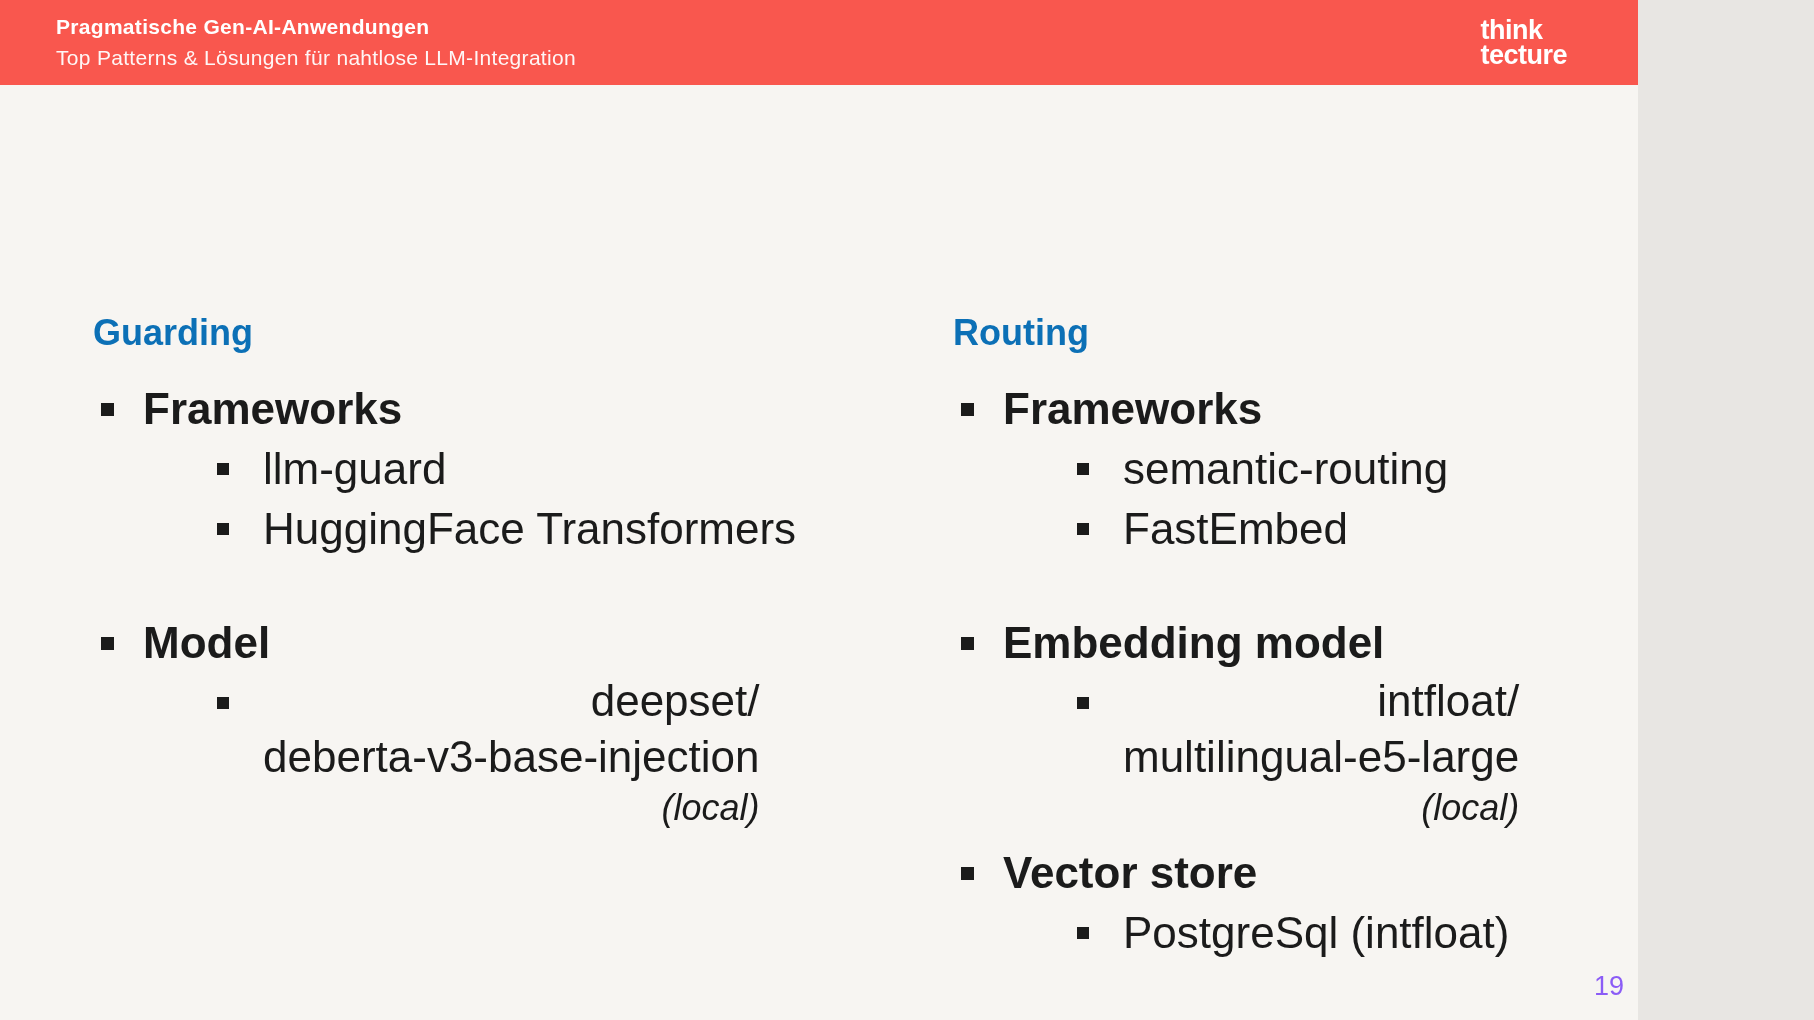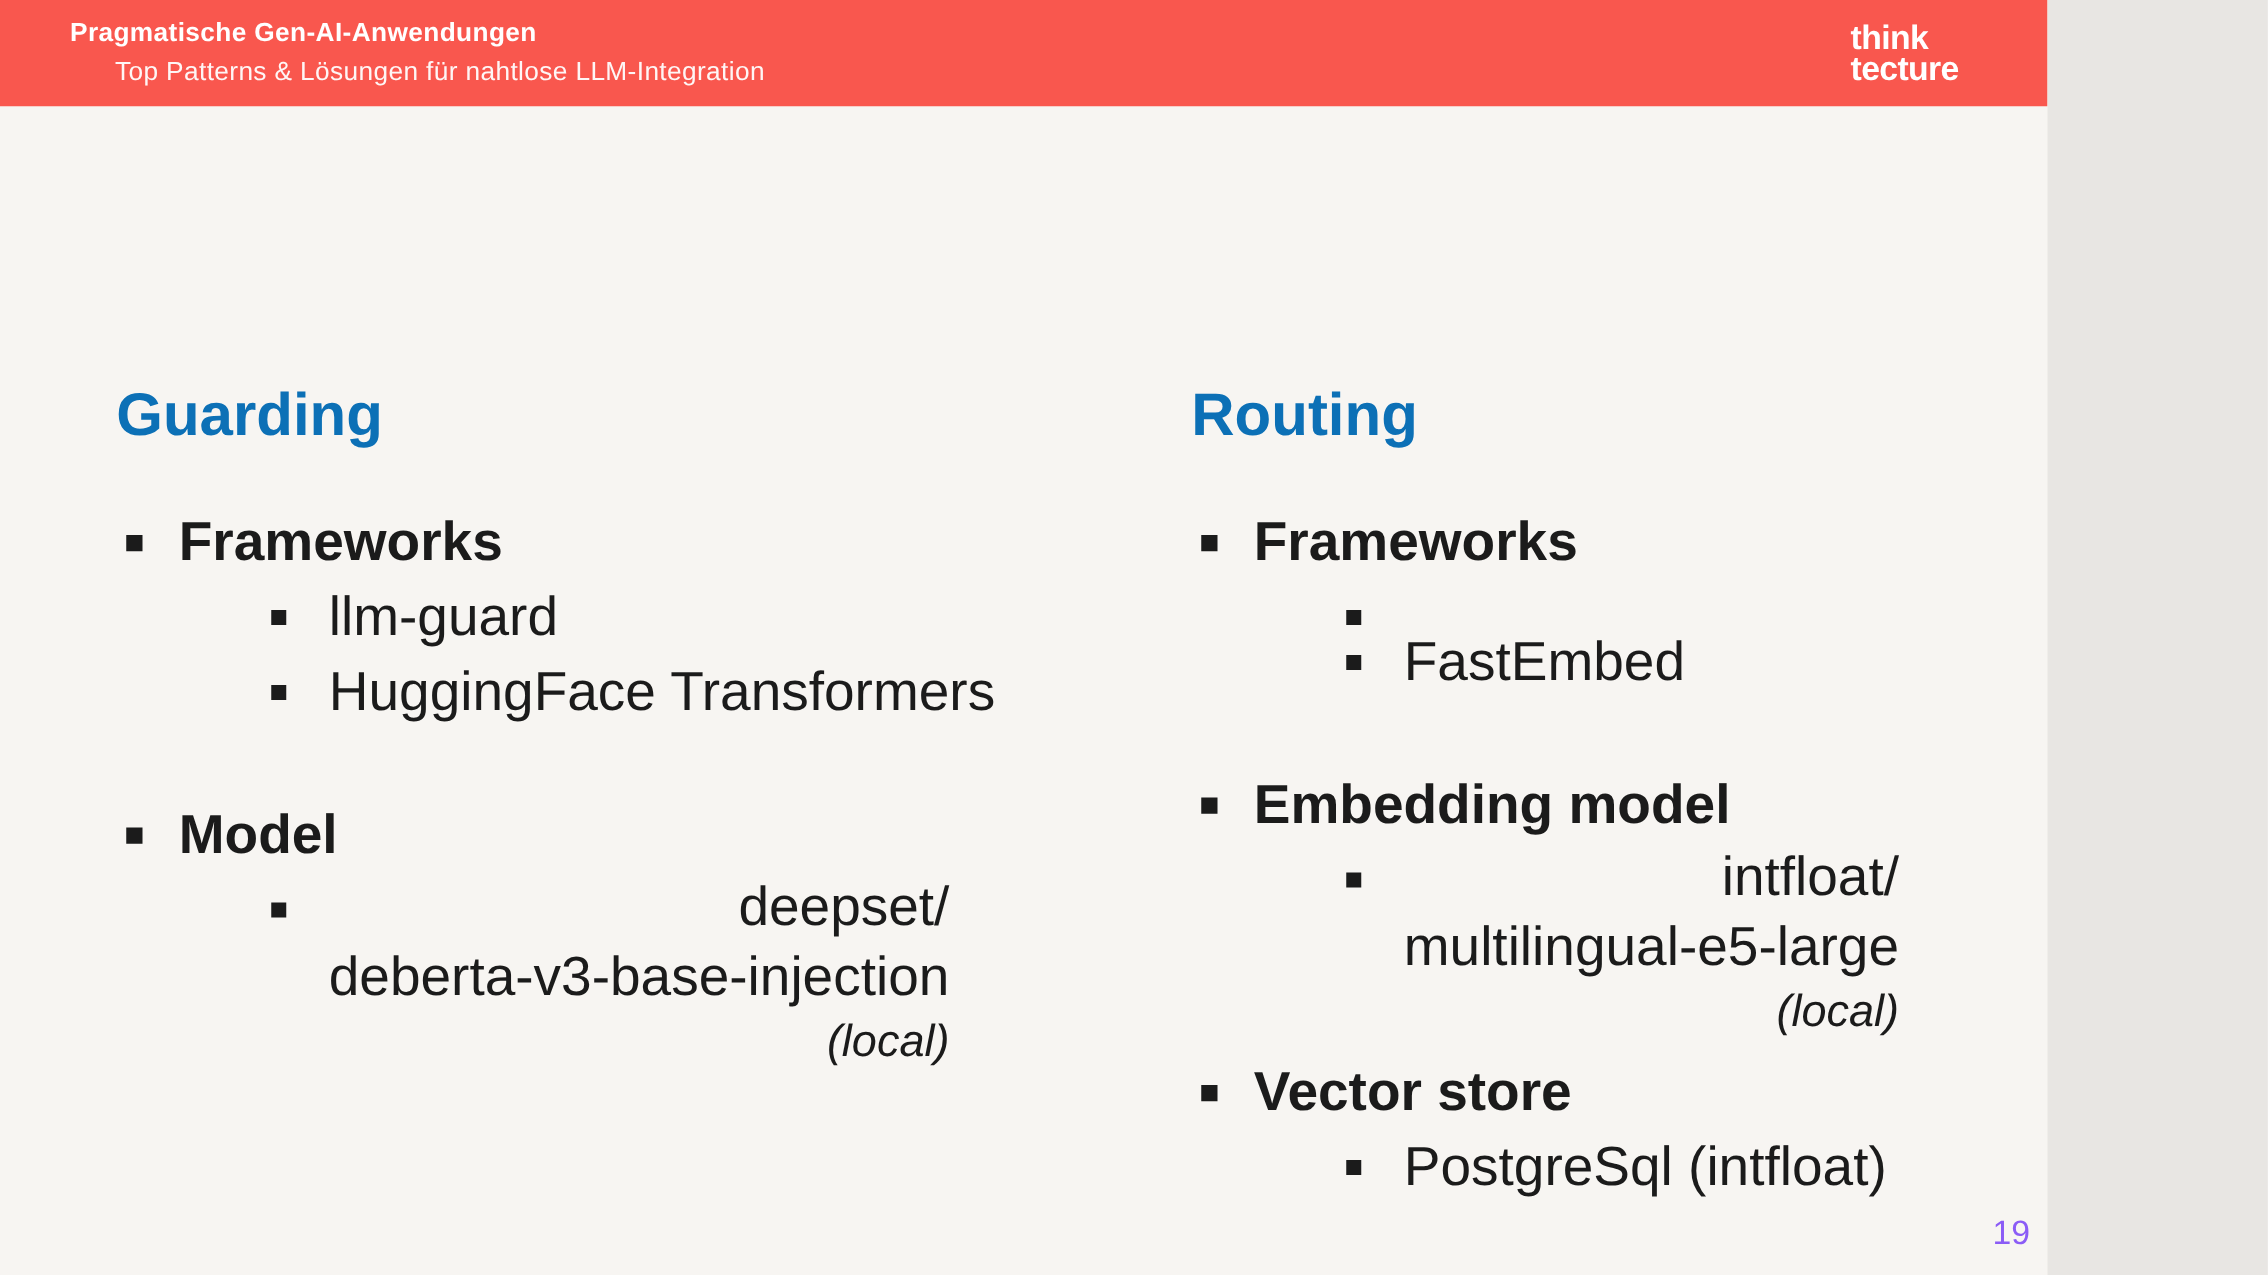--- a/index.html
+++ b/index.html
@@ -32,21 +32,20 @@
     font-size: 21px;
     font-weight: 700;
     letter-spacing: 0.3px;
   }
   .topbar-subtitle {
     color: #FFFFFF;
     opacity: 0.95;
     font-size: 21px;
     font-weight: 400;
     letter-spacing: 0.3px;
-    margin-left: 36px;
   }
   .logo {
     color: #FFFFFF;
     font-size: 27px;
     font-weight: 700;
     line-height: 25px;
     letter-spacing: -0.5px;
     text-align: left;
   }
 
@@ -62,25 +61,25 @@
   }
   .t-black { color: #1B1B1B; }
   .t-blue  { color: #0C70B6; }
 
   
   .col { position: absolute; top: 303px; }
   .col-left  { left: 93px;  width: 800px; }
   .col-right { left: 953px; width: 820px; }
 
   .col-heading {
-    font-size: 48px;
+    font-size: 36px;
     font-weight: 800;
     color: #0C70B6;
     line-height: 60px;
-    margin-bottom: 41px;
+    margin-bottom: 16px;
   }
 
   .group + .group { margin-top: 54px; text-align: right; }
   .group.tight { margin-top: 12px; }
 
   .row { display: flex; align-items: flex-start; font-size: 44px; line-height: 60px; }
   .row.l1 { padding-left: 8px; }
   .row.l2 { padding-left: 124px; }
 
   .bullet {
@@ -161,20 +160,21 @@
   <section class="col col-right">
     <h2 class="col-heading">Routing</h2>
 
     <div class="group">
       <div class="row l1">
         <span class="bullet"></span>
         <span class="label">Frameworks</span>
       </div>
       <div class="row l2">
         <span class="bullet"></span>
+        <span class="item">semantic-routing</span>
       </div>
       <div class="row l2">
         <span class="bullet"></span>
         <span class="item">FastEmbed</span>
       </div>
     </div>
 
     <div class="group">
       <div class="row l1">
         <span class="bullet"></span>

